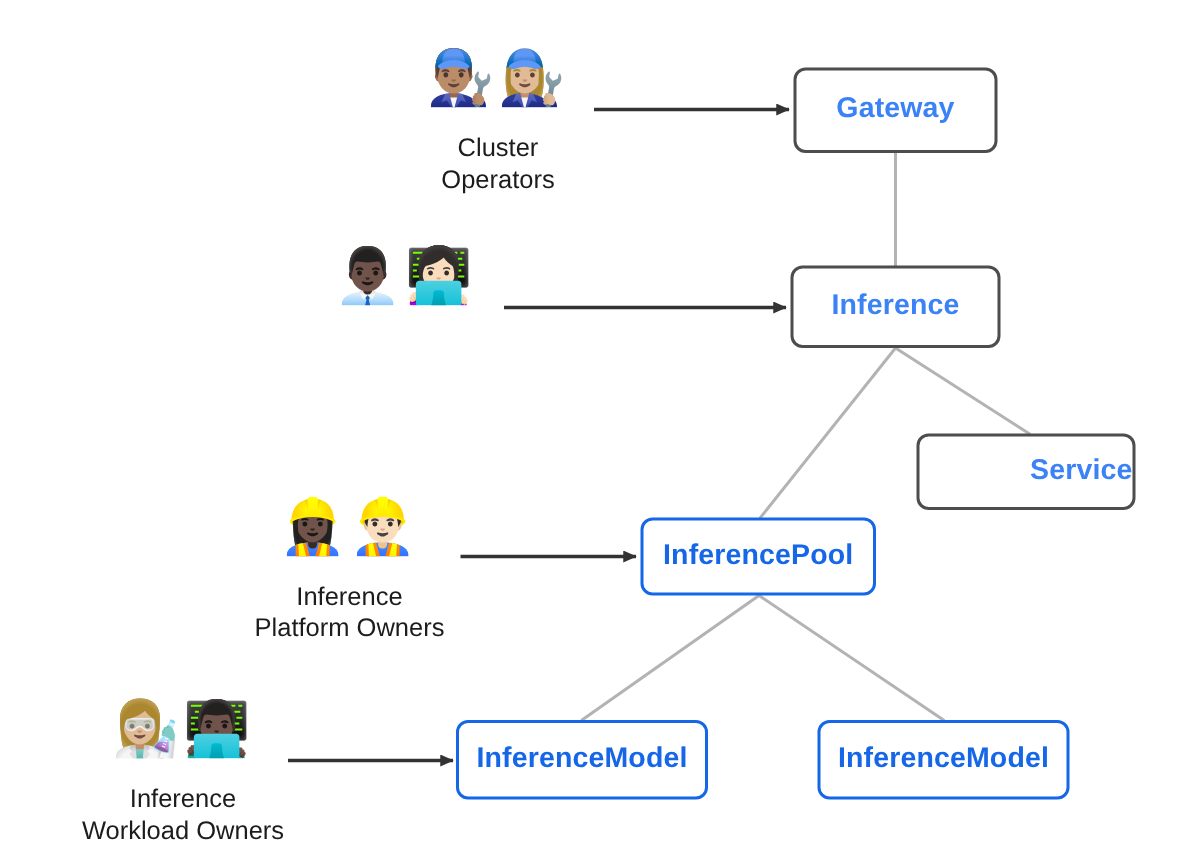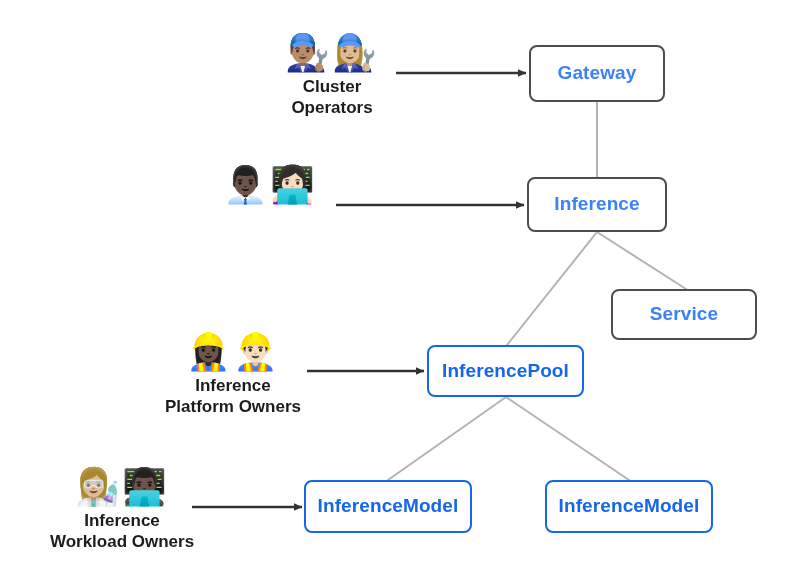--- a/index.html
+++ b/index.html
@@ -67,26 +67,25 @@
     text-align: center;
   }
   .persona-emoji {
     font-family: "DejaVu Sans", sans-serif;
     font-size: 36px;
     line-height: 42px;
     letter-spacing: 2px;
     white-space: nowrap;
   }
   .persona-name {
-    margin-top: 2px;
+    margin-top: 14px;
     font-size: 17px;
     line-height: 21px;
     color: #1c1c1c;
     white-space: pre-line;
-    font-weight: bold;
   }
 </style>
 </head>
 <body>
 
 <div id="canvas">
 
   <svg id="edges" viewBox="0 0 800 572" width="800" height="572" xmlns="http://www.w3.org/2000/svg">
     <defs>
       <marker id="arrowhead" markerWidth="9" markerHeight="8" refX="8.5" refY="4" orient="auto" markerUnits="userSpaceOnUse">
@@ -108,21 +107,21 @@
       </g>
   </svg>
 
   <div id="nodes-layer">
       <div class="node kind-core" style="left: 529px; top: 45px; width: 136px; height: 57px;">
         <span class="node-label">Gateway</span>
       </div>
       <div class="node kind-core" style="left: 527px; top: 177px; width: 140px; height: 55px;">
         <span class="node-label">Inference</span>
       </div>
-      <div class="node kind-core" style="left: 611px; top: 289px; width: 146px; height: 51px;">
+      <div class="node kind-core" style="left: 611px; top: 289px; width: 146px; height: 51px; justify-content: flex-end;">
         <span class="node-label">Service</span>
       </div>
       <div class="node kind-inference" style="left: 427px; top: 345px; width: 157px; height: 52px;">
         <span class="node-label">InferencePool</span>
       </div>
       <div class="node kind-inference" style="left: 304px; top: 480px; width: 168px; height: 53px;">
         <span class="node-label">InferenceModel</span>
       </div>
       <div class="node kind-inference" style="left: 545px; top: 480px; width: 168px; height: 53px;">
         <span class="node-label">InferenceModel</span>

